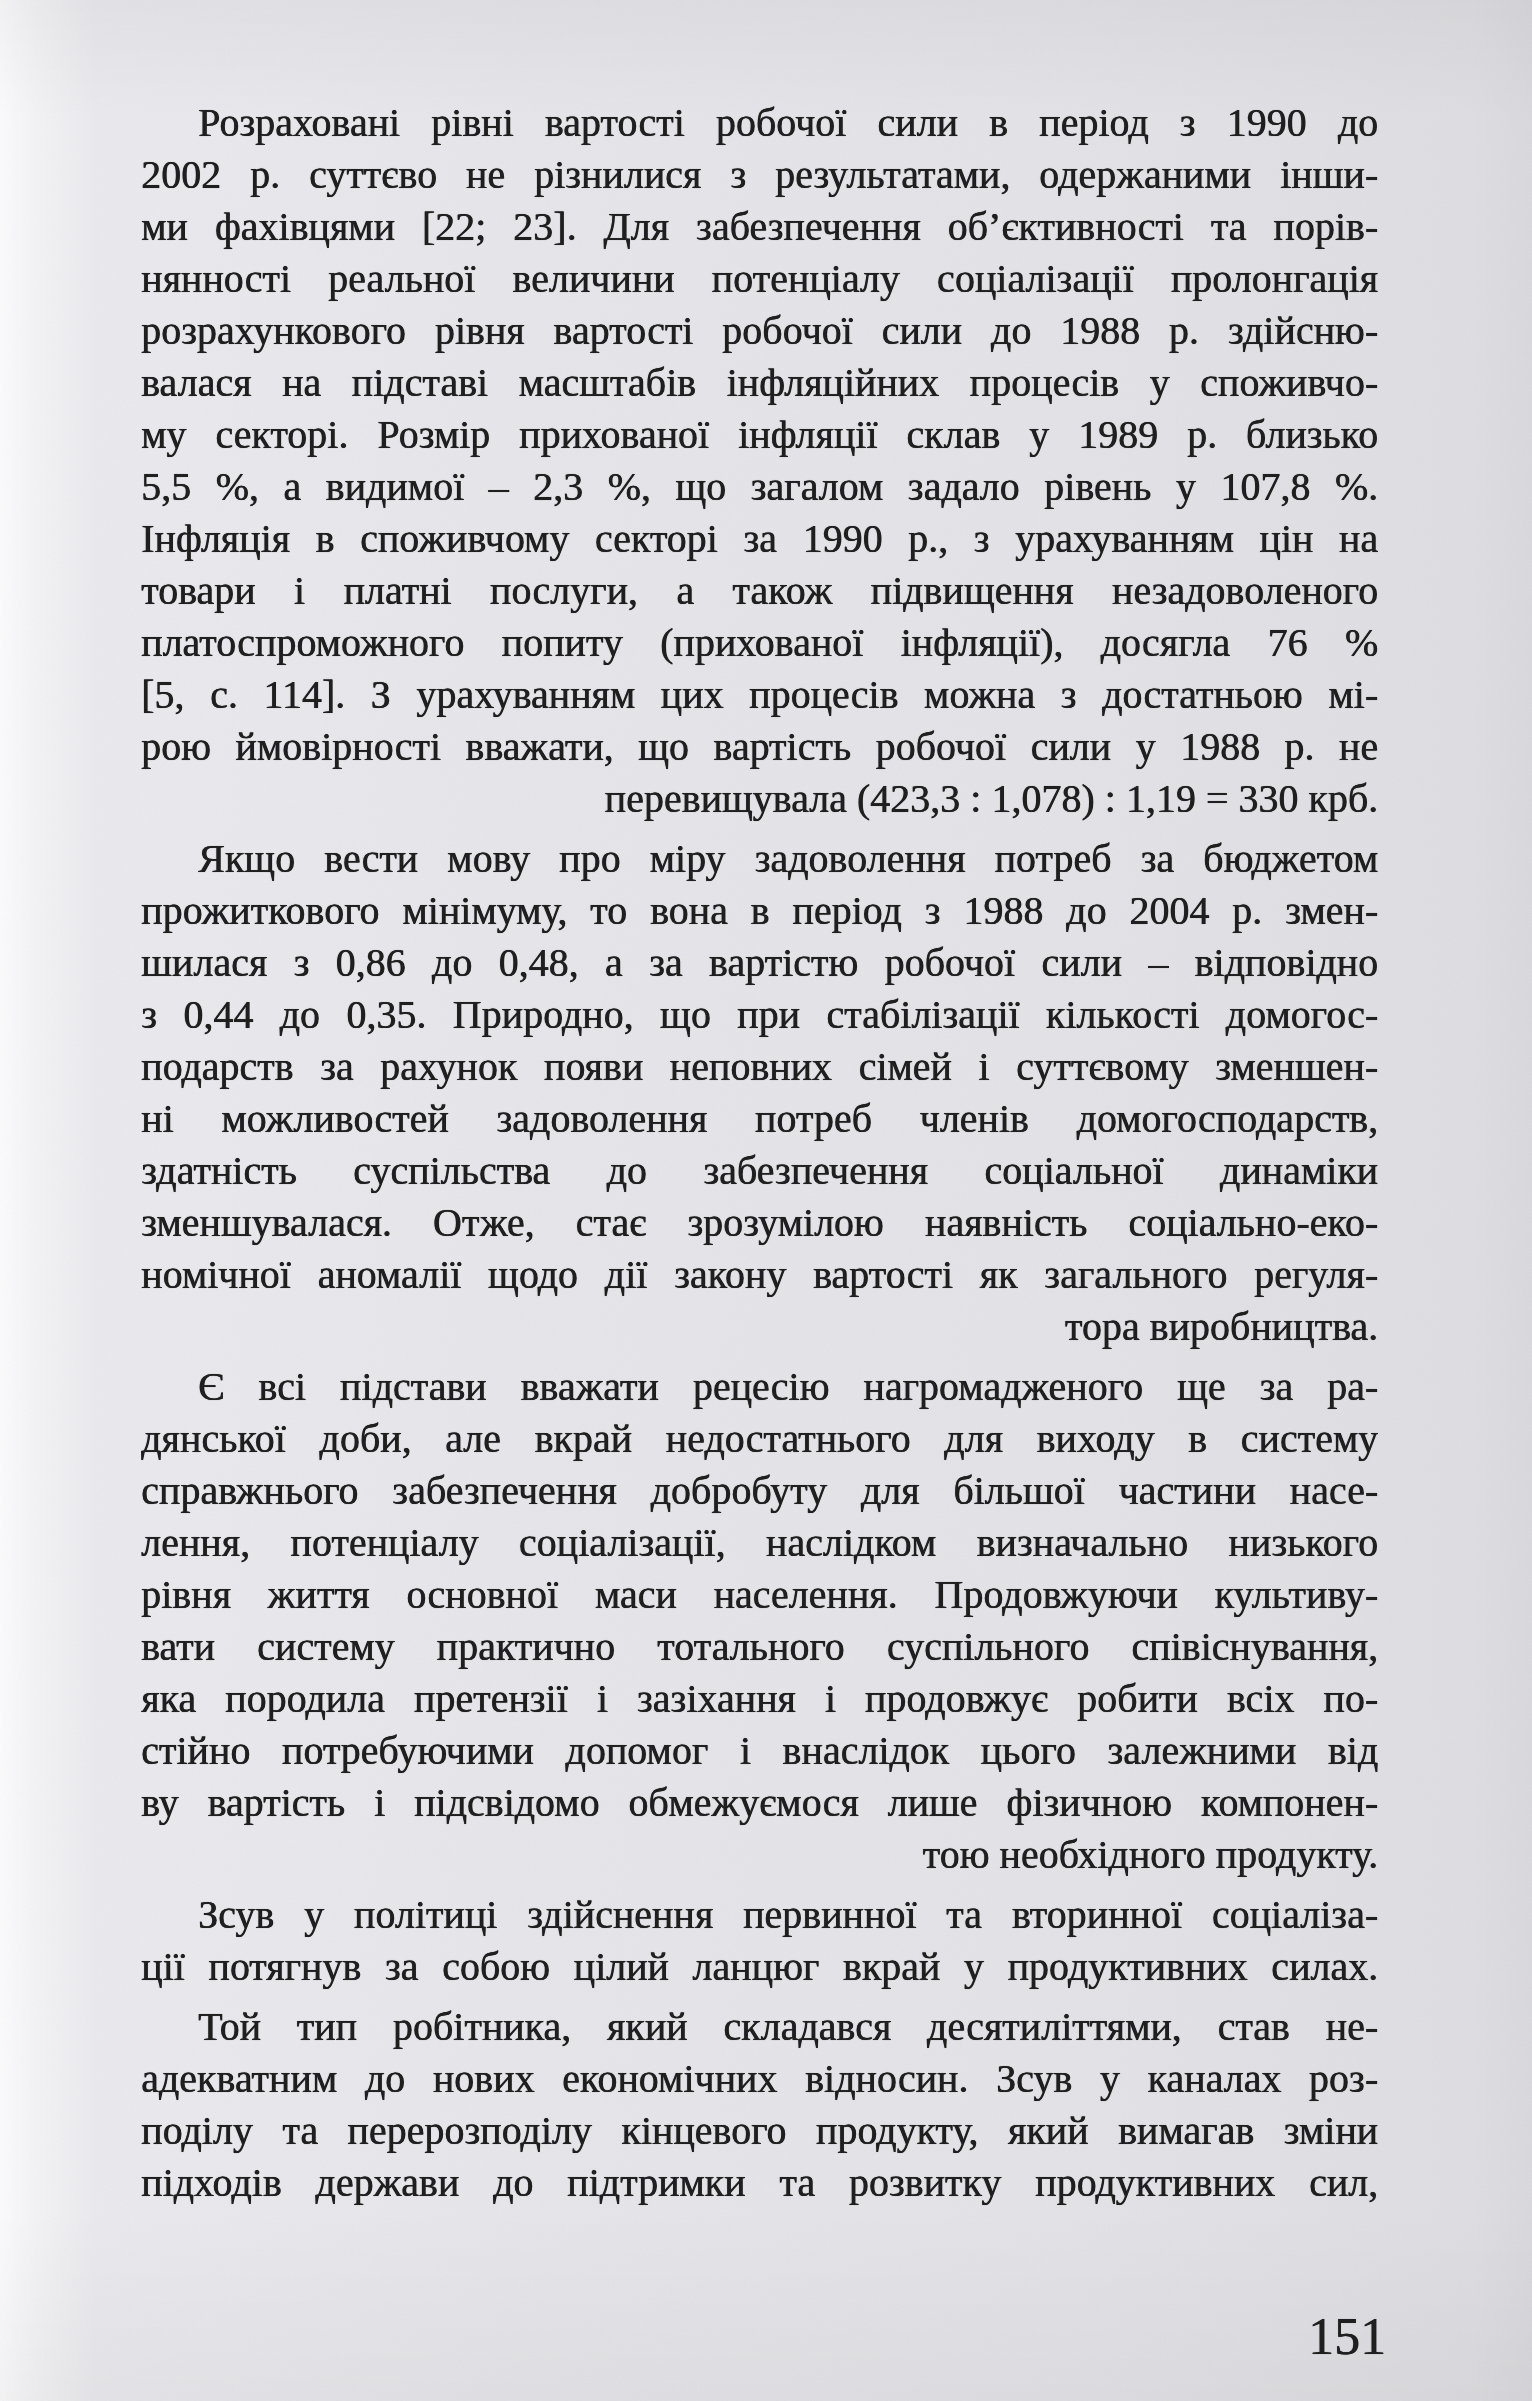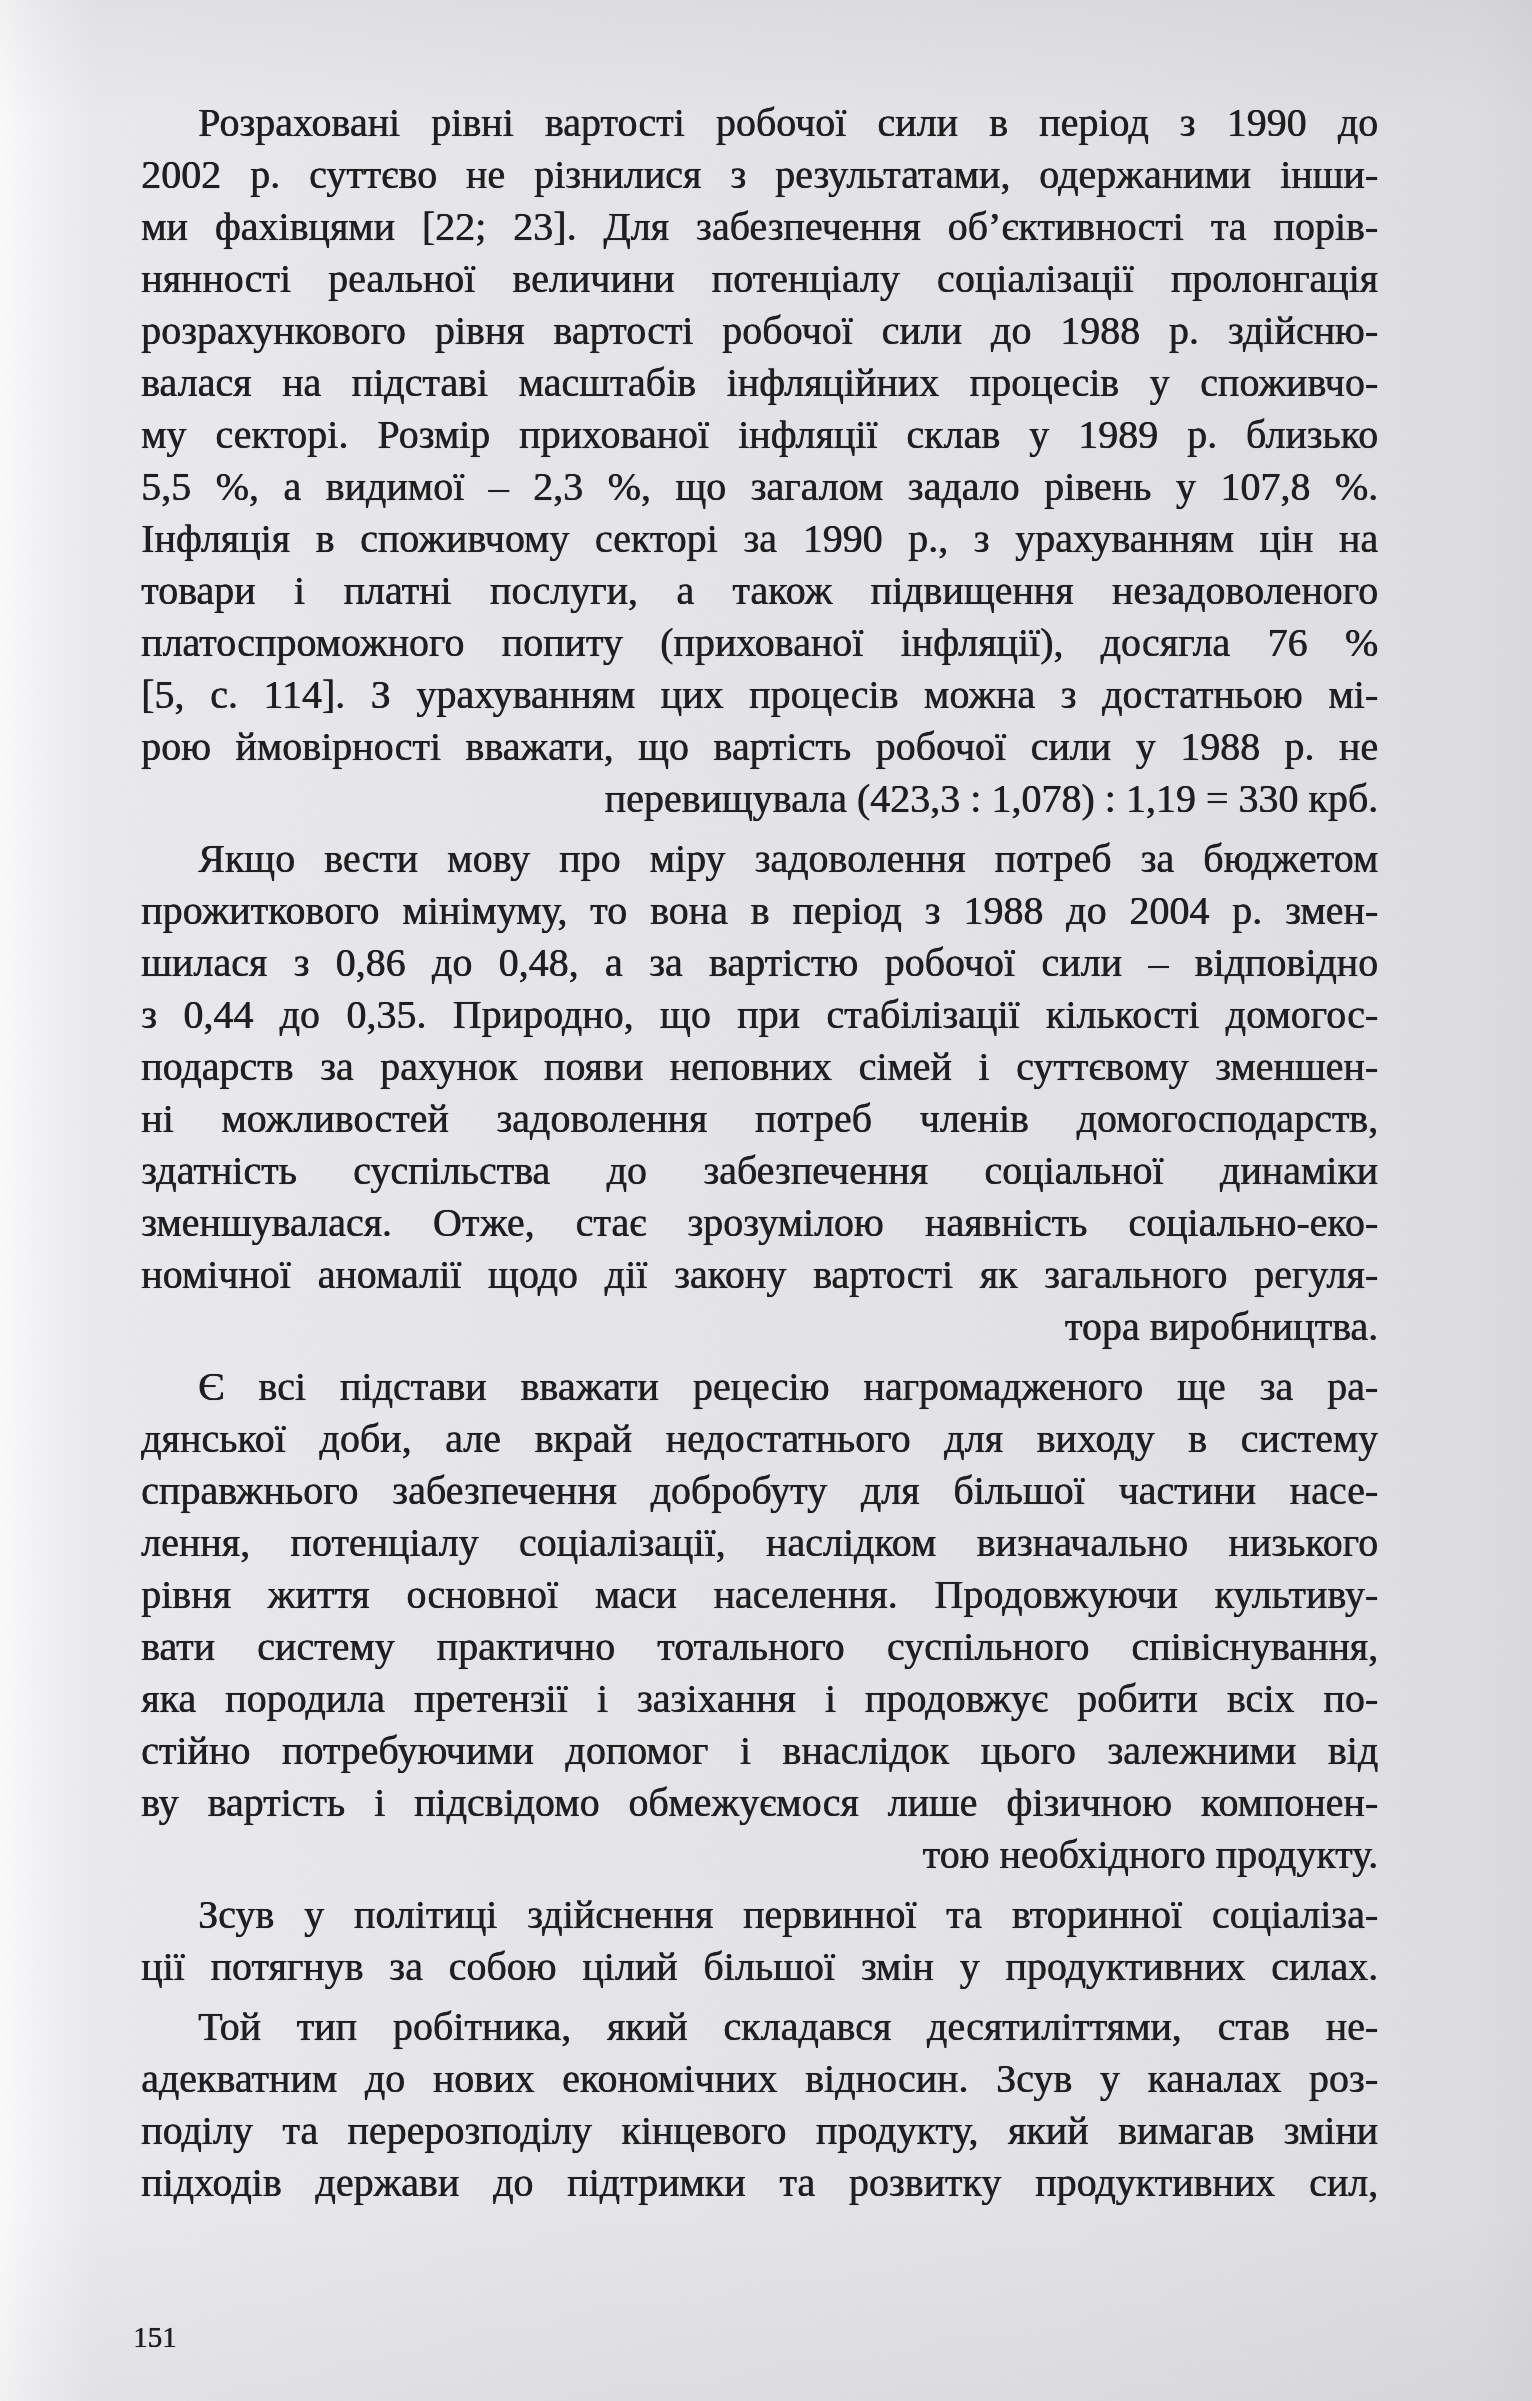--- a/index.html
+++ b/index.html
@@ -51,23 +51,23 @@
   }
   .line.last { text-align: right; }
   .line.indent { text-indent: 57px; }
   .page-number {
     position: absolute;
     top: 2311px;
     left: 133px;
     width: 1253px;
     height: 52px;
     line-height: 52px;
-    text-align: left;
+    text-align: right;
     font-family: "Liberation Serif", "DejaVu Serif", serif;
-    font-size: 29px;
+    font-size: 52px;
     color: #1b1b1b;
     text-shadow: 0.5px 0 0 currentColor, 0 0 1px rgba(10,10,10,0.45);
   }
 </style>
 </head>
 <body>
 
 <div class="page">
 
   <div class="text-block">
@@ -110,21 +110,21 @@
       <div class="line j">рівня життя основної маси населення. Продовжуючи культиву-</div>
       <div class="line j">вати систему практично тотального суспільного співіснування,</div>
       <div class="line j">яка породила претензії і зазіхання і продовжує робити всіх по-</div>
       <div class="line j">стійно потребуючими допомог і внаслідок цього залежними від</div>
       <div class="line j">ву вартість і підсвідомо обмежуємося лише фізичною компонен-</div>
       <div class="line last">тою необхідного продукту.</div>
     </div>
 
     <div class="paragraph">
       <div class="line j indent">Зсув у політиці здійснення первинної та вторинної соціаліза-</div>
-      <div class="line j">ції потягнув за собою цілий більшої змін у продуктивних силах.</div>
+      <div class="line j">ції потягнув за собою цілий ланцюг вкрай у продуктивних силах.</div>
     </div>
 
     <div class="paragraph">
       <div class="line j indent">Той тип робітника, який складався десятиліттями, став не-</div>
       <div class="line j">адекватним до нових економічних відносин. Зсув у каналах роз-</div>
       <div class="line j">поділу та перерозподілу кінцевого продукту, який вимагав зміни</div>
       <div class="line j">підходів держави до підтримки та розвитку продуктивних сил,</div>
     </div>
 
   </div>

